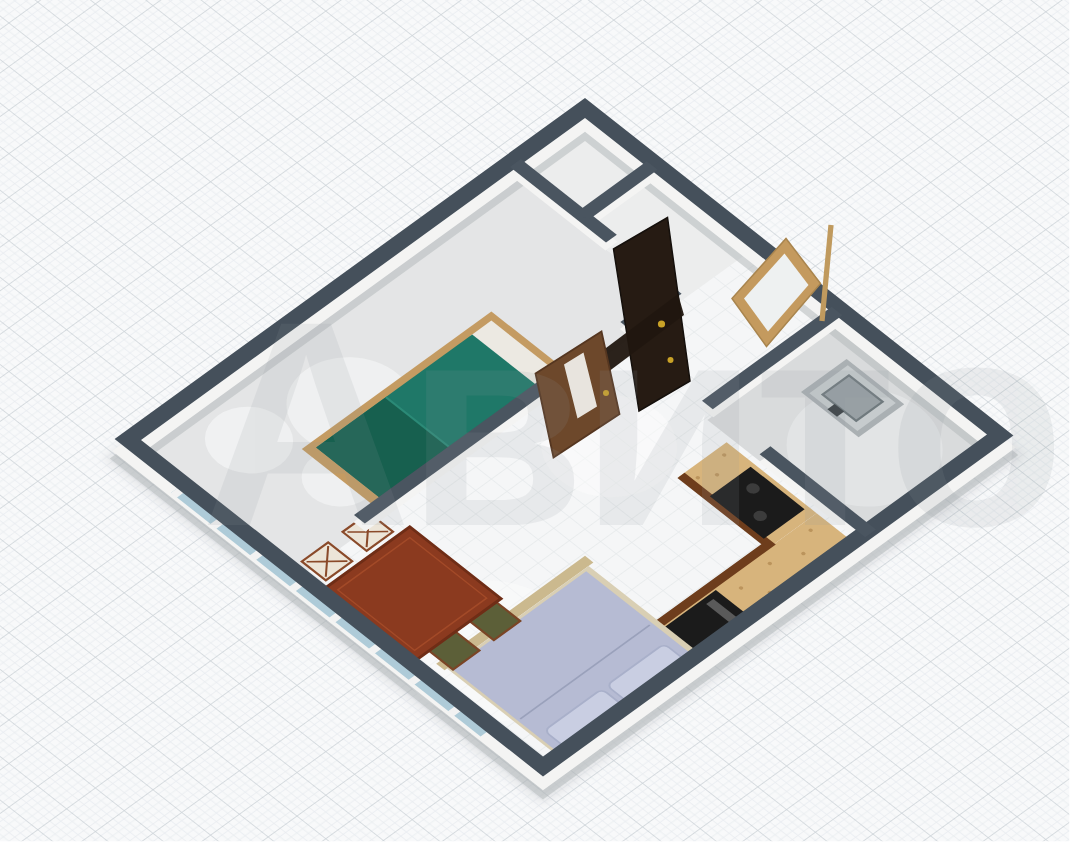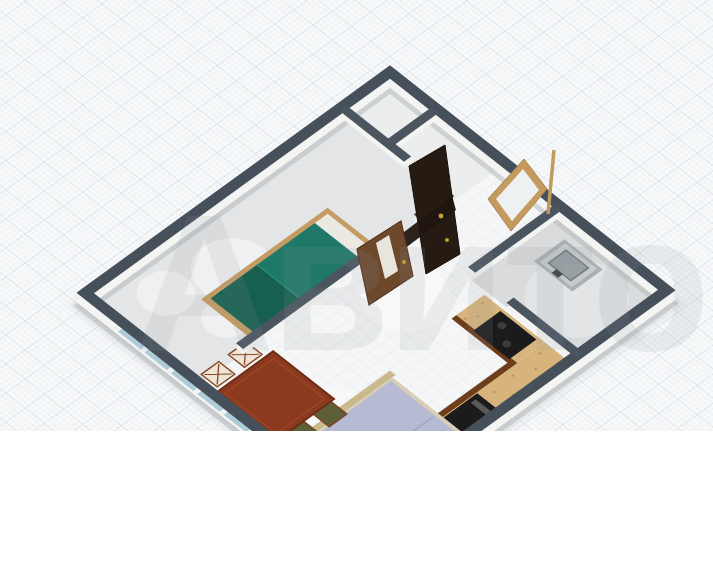--- a/index.html
+++ b/index.html
@@ -1,16 +1,16 @@
 <!DOCTYPE html>
 <html><head>
 <meta charset="utf-8">
 <style>
   html,body{margin:0;padding:0;background:#ffffff;}
-  .stage{position:relative;width:713px;height:431px;overflow:hidden;
+  .stage{position:relative;width:713px;height:561px;overflow:hidden;
          font-family:"Liberation Sans", sans-serif;text-align:right;}
   svg{display:block;}
   text.wm{font-family:"Liberation Sans", sans-serif;font-weight:bold;}
 </style>
 </head>
 <body>
 
 <div class="stage">
 <svg width="713" height="561" viewBox="0 0 713 561">
   <defs>

